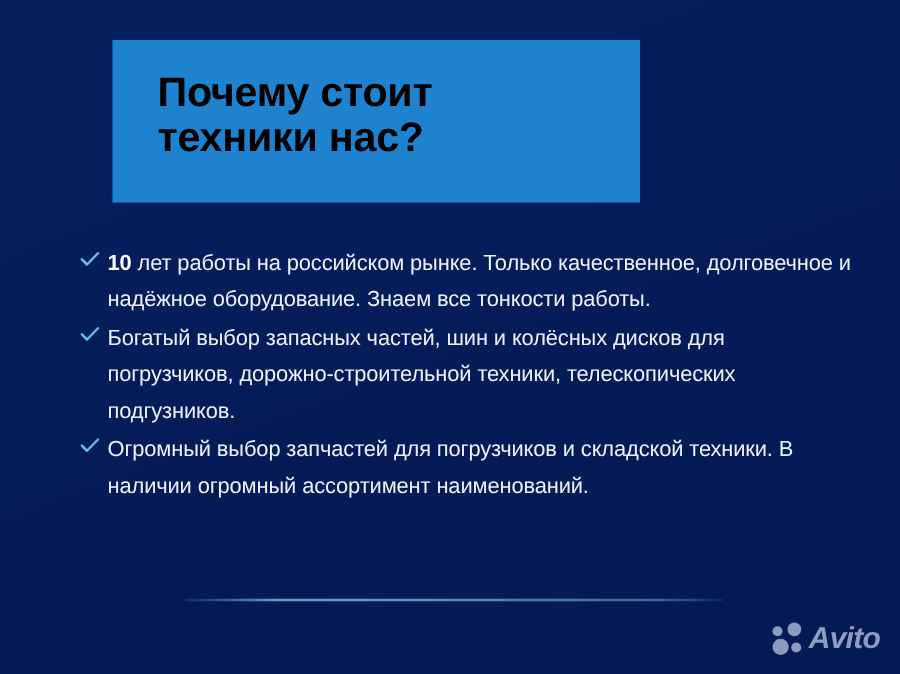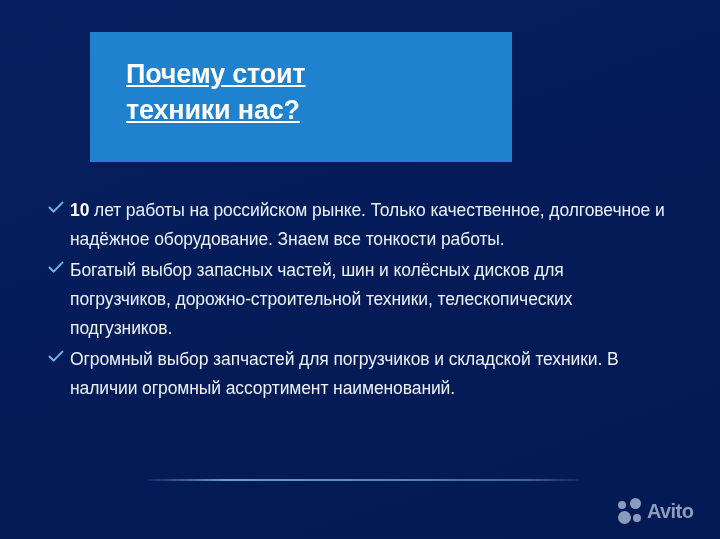--- a/index.html
+++ b/index.html
@@ -25,33 +25,32 @@
     position: absolute;
     left: 90px;
     top: 32px;
     width: 422px;
     height: 130px;
     background: #1f82cf;
     box-sizing: border-box;
     padding: 24px 0 0 36px;
   }
   .title-line {
-    color: #ffffff;
-    font-size: 27px;
+    color: #000000;
+    font-size: 33px;
     font-weight: bold;
     line-height: 36px;
     letter-spacing: -0.2px;
     white-space: nowrap;
-    text-decoration: underline;
   }
 
   
   .bullets {
     position: absolute;
-    left: 48px;
+    left: 64px;
     top: 196px;
     width: 620px;
   }
   .bullet-row {
     display: flex;
     align-items: flex-start;
     margin-bottom: 2px;
   }
   .check-icon {
     flex: 0 0 auto;
@@ -107,24 +106,25 @@
     display: block;
     border-radius: 50%;
     background: #97a6c6;
   }
   .dot-tl { width: 8px;  height: 8px;  left: 0px;  top: 3px; }
   .dot-tr { width: 11px; height: 11px; left: 12px; top: 0px; }
   .dot-bl { width: 13px; height: 13px; left: 0px;  top: 13px; }
   .dot-br { width: 8px;  height: 8px;  left: 15px; top: 16px; }
   .avito-word {
     color: #9aa9c9;
-    font-size: 20px;
+    font-size: 24px;
     font-weight: bold;
     letter-spacing: -0.6px;
     line-height: 26px;
+    font-style: italic;
   }
 </style>
 </head>
 <body>
 
 <div class="slide">
 
   <div class="title-banner">
     <div class="title-line">Почему стоит</div>
     <div class="title-line">техники нас?</div>

